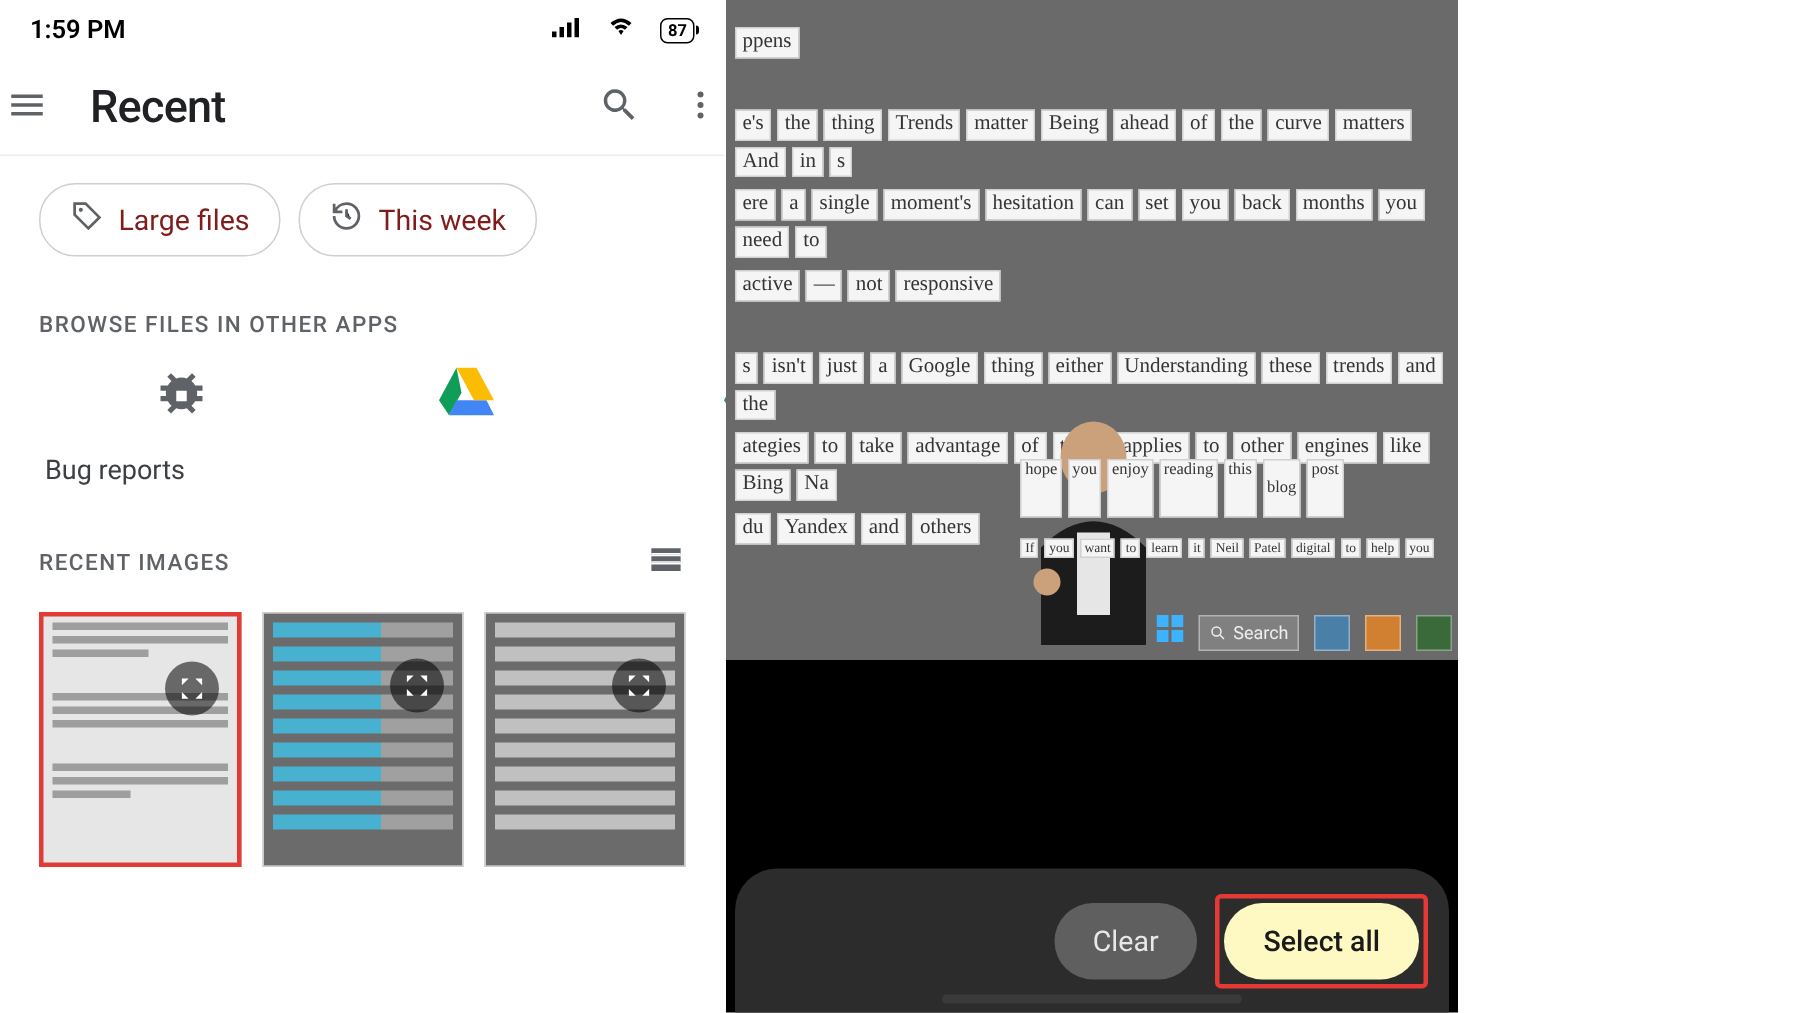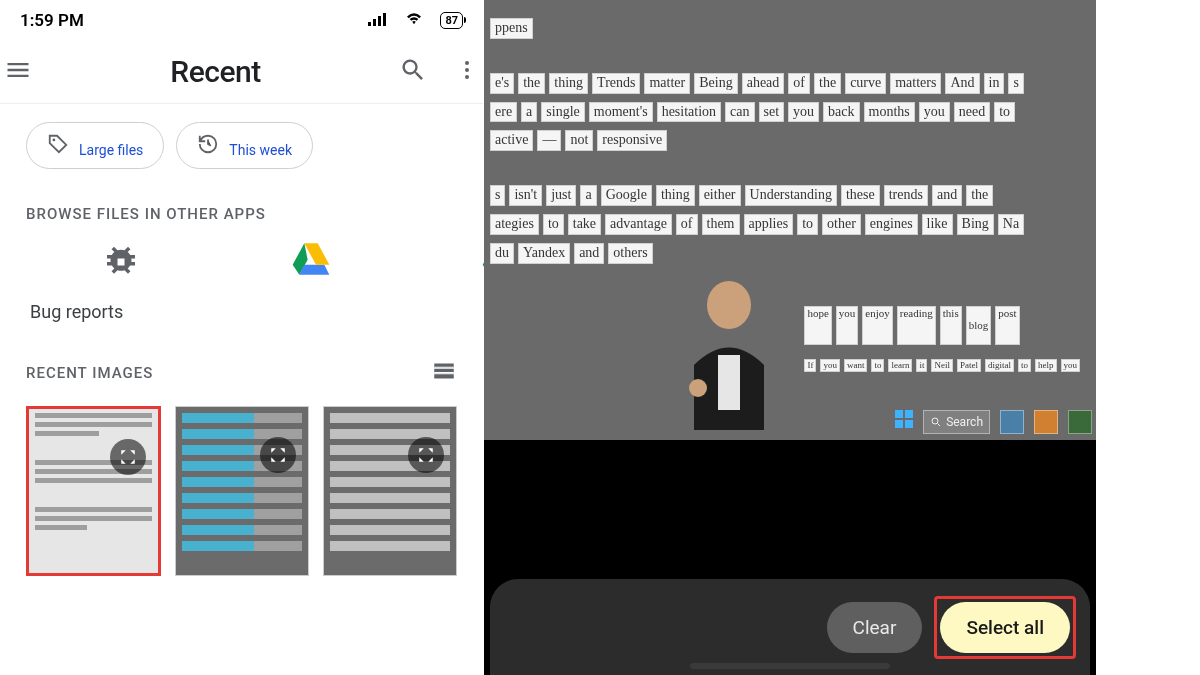--- a/index.html
+++ b/index.html
@@ -49,47 +49,46 @@
     background: #000;
     border-radius: 0 2px 2px 0;
   }
   .top-bar {
     height: 64px;
     display: flex;
     align-items: center;
     padding: 0 4px;
     gap: 28px;
     border-bottom: 1px solid #eee;
-    text-align: center;
   }
   .title {
     font-size: 30px;
     font-weight: 500;
     color: #202124;
     flex: 1;
     letter-spacing: -0.5px;
   }
   .icon-btn {
     color: #5f6368;
     cursor: pointer;
   }
   .chips {
     display: flex;
     gap: 12px;
     padding: 18px 26px;
   }
   .chip {
     display: flex;
-    align-items: flex-end;
+    align-items: center;
     gap: 10px;
     border: 1px solid #cfcfcf;
     border-radius: 24px;
     padding: 10px 20px;
-    font-size: 14px;
-    color: #1d4ed8;
+    font-size: 19px;
+    color: #7f1d1d;
     background: #fff;
     cursor: pointer;
   }
   .section-label {
     font-size: 15px;
     letter-spacing: 1px;
     color: #5f6368;
     padding: 18px 26px 12px;
     font-weight: 500;
   }
@@ -155,21 +154,21 @@
     position: absolute; inset: 0;
   }
   .t1 { background: linear-gradient(#e6e6e6,#e6e6e6); }
   .t1 .line { height: 5px; background: #555; margin: 4px 6px; opacity: .5; }
   .t2, .t3 { background: #6b6b6b; }
   .t2 .bar { height: 10px; margin: 6px 6px; background: linear-gradient(90deg,#48b1d0 0 60%, #a0a0a0 60% 100%); }
   .t3 .bar { height: 10px; margin: 6px 6px; background: linear-gradient(90deg,#c0c0c0 0 100%); }
 
   
   .right-panel {
-    width: 612px;
+    width: 488px;
     height: 675px;
     background: #000;
     display: flex;
     flex-direction: column;
     position: relative;
   }
   .ocr-image {
     flex: 0 0 440px;
     background: #6a6a6a;
     position: relative;

